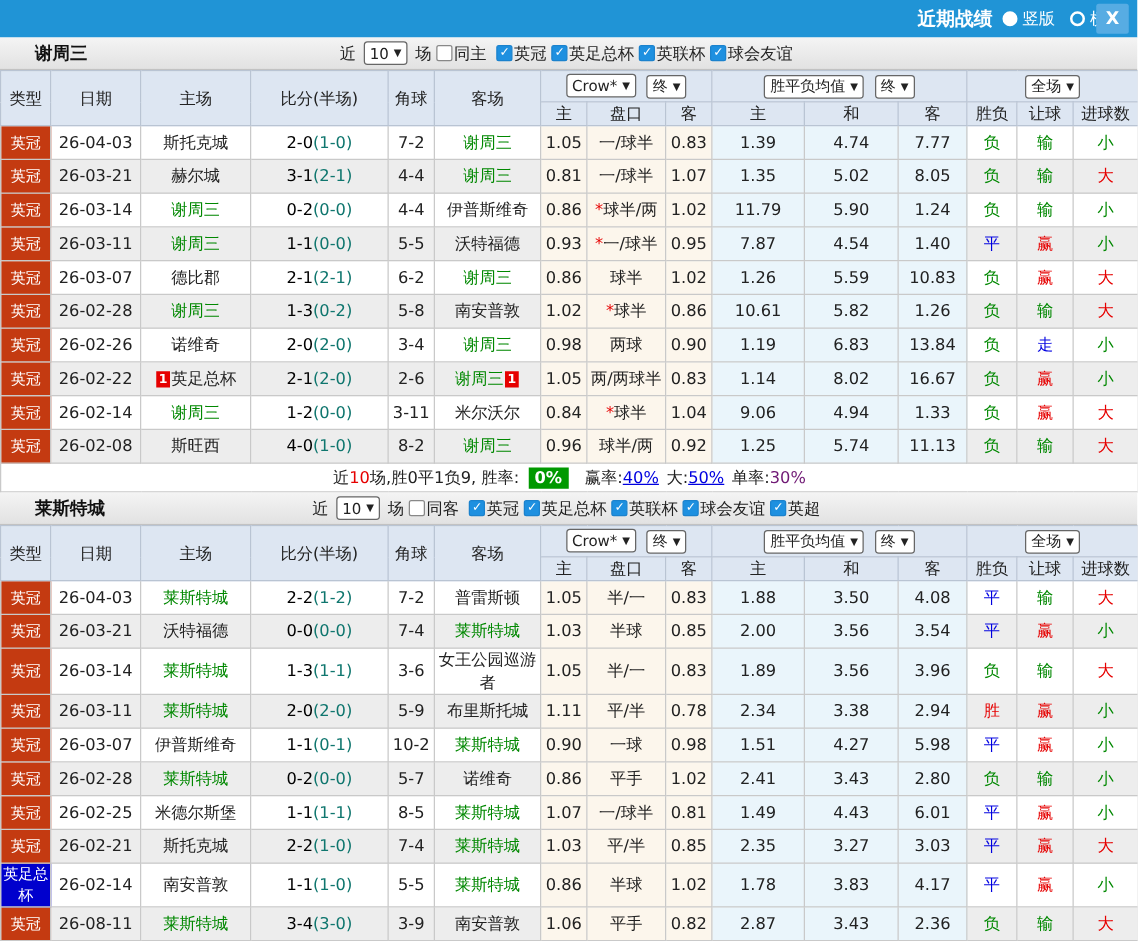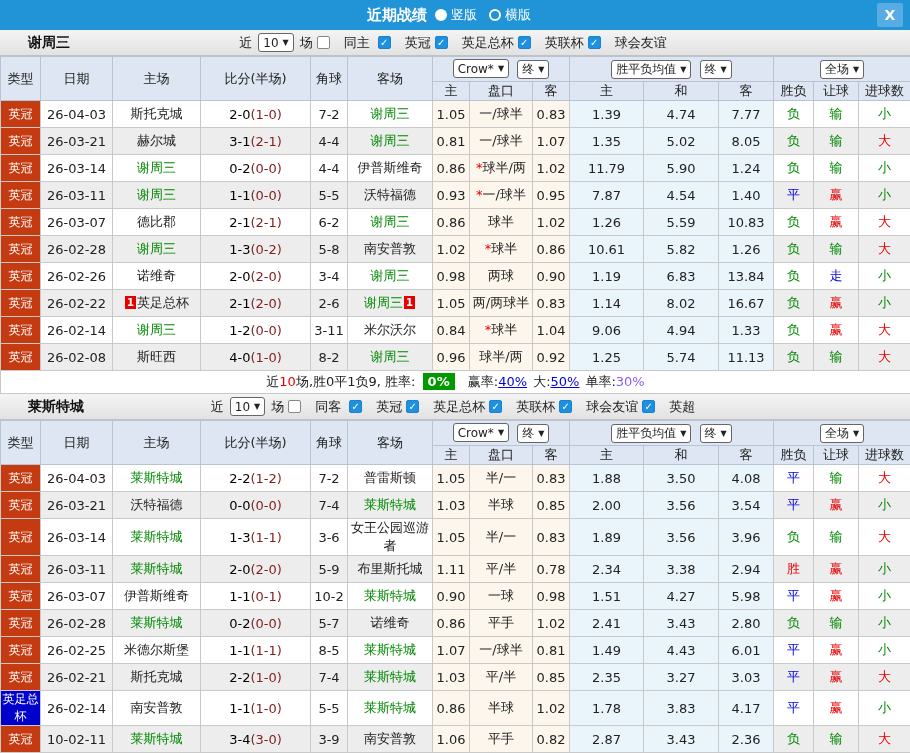--- a/index.html
+++ b/index.html
@@ -5,21 +5,21 @@
   * { box-sizing: border-box; }
   html,body { margin:0; padding:0; }
   body {
     width:910px; height:753px; overflow:hidden;
     font-family:"DejaVu Sans","Liberation Sans",sans-serif;
     background:#fff; font-size:13px; color:#222;
   }
   
   .titlebar {
     height:30px; background:#2094d6; color:#fff;
-    display:flex; align-items:center; justify-content:center;
+    display:flex; align-items:center; justify-content:flex-end;
     position:relative;
   }
   .titlebar .title { font-weight:bold; font-size:15px; margin-right:8px; }
   .radio-item { display:inline-flex; align-items:center; margin-right:12px; font-size:13px; cursor:pointer; }
   .radio { width:12px; height:12px; border:2px solid #fff; border-radius:50%; background:transparent; display:inline-block; margin-right:4px; }
   .radio.on { background:#fff; }
   .close-btn {
     position:absolute; right:7px; top:3px; width:26px; height:24px;
     background:#57ace3; color:#fff; font-weight:bold; font-size:14px;
     display:flex; align-items:center; justify-content:center;
@@ -32,21 +32,21 @@
     display:flex; align-items:center; justify-content:center;
   }
   .section-header .team { position:absolute; left:28px; font-weight:bold; font-size:14px; color:#111; }
   .filters { display:inline-flex; align-items:center; gap:4px; font-size:13px; }
   .sel {
     display:inline-flex; align-items:center; gap:4px;
     border:1px solid #666; border-radius:3px; background:#fff;
     padding:0 4px; height:19px; font-size:12px; margin:0 2px; cursor:default;
   }
   .sel .arr { font-size:8px; color:#222; }
-  .cb-item { display:inline-flex; align-items:center; gap:14px; margin-right:4px; cursor:pointer; }
+  .cb-item { display:inline-flex; align-items:center; gap:1px; margin-right:4px; cursor:pointer; }
   .cb {
     width:13px; height:13px; border:1px solid #888; background:#fff;
     display:inline-flex; align-items:center; justify-content:center;
     font-size:10px; line-height:13px; color:#fff; border-radius:2px;
   }
   .cb.on { background:#1e90e0; border-color:#1b82cd; }
   
   table { border-collapse:collapse; table-layout:fixed; width:910px; text-align:center; }
   th, td { border:1px solid #c9c9c9; padding:0; font-weight:normal; }
   thead th { background:#dde6f2; border-color:#b9c4d3; font-size:13px; }
@@ -55,36 +55,36 @@
   tbody td { height:27px; font-size:13px; }
   tbody tr:nth-child(even) td { background:#ededed; }
   td.type { background:#c43a11; color:#fff; font-size:12px; }
   td.type-blue { background:#0000cd; }
   tbody tr:nth-child(even) td.type { background:#c43a11; }
   tbody tr:nth-child(even) td.type-blue { background:#0000cd; }
   td.crown { background:#fcf6ec !important;margin-left:15px; }
   td.avg { background:#eaf5fb !important;margin-left:11px; }
   .team-green { color:#008800; }
   .ft { color:#000000; }
-  .ht { color:#7f1d1d; }
+  .ht { color:#0f766e; }
   .star { color:#e60000; }
   .c-win { color:#e60000; }
   .c-draw { color:#0000e0; }
   .c-loss { color:#008800; }
   .redcard {
     display:inline-block; background:#e60000; color:#fff; font-size:10px;
     width:11px; height:13px; line-height:13px; font-weight:bold;
     margin:0 1px; vertical-align:1px;
   }
   .summary-row td { height:23px; background:#fff !important; font-size:13px; }
   .summary-row .red { color:#e60000; }
   .rate-badge { background:#009900; color:#fff; font-weight:bold; padding:1px 5px; margin:0 3px; }
   .stat { margin-left:6px; }
   .v-blue { color:#0000e0;text-decoration:underline; }
-  .v-green { color:#8b5cf6; }
+  .v-green { color:#701a75; }
   
   col.c-type{width:40px} col.c-date{width:72px} col.c-home{width:88px}
   col.c-score{width:110px} col.c-corner{width:37px} col.c-away{width:85px}
   col.c-oh{width:37px} col.c-hc{width:63px} col.c-oa{width:37px}
   col.c-ah{width:74px} col.c-ad{width:75px} col.c-aa{width:55px}
   col.c-res{width:40px} col.c-let{width:45px} col.c-goal{width:52px}
 </style>
 </head>
 <body>
 
@@ -624,21 +624,21 @@
         <td class="crown">1.02</td>
         <td class="avg">1.78</td>
         <td class="avg">3.83</td>
         <td class="avg">4.17</td>
         <td class="c-draw">平</td>
         <td class="c-win">赢</td>
         <td class="c-loss">小</td>
       </tr>
       <tr>
         <td class="type">英冠</td>
-        <td>10-02-11</td>
+        <td>26-08-11</td>
         <td><span class="team-green">莱斯特城</span></td>
         <td><span class="ft">3-4</span><span class="ht">(3-0)</span></td>
         <td>3-9</td>
         <td><span>南安普敦</span></td>
         <td class="crown">1.06</td>
         <td class="crown">平手</td>
         <td class="crown">0.82</td>
         <td class="avg">2.87</td>
         <td class="avg">3.43</td>
         <td class="avg">2.36</td>

